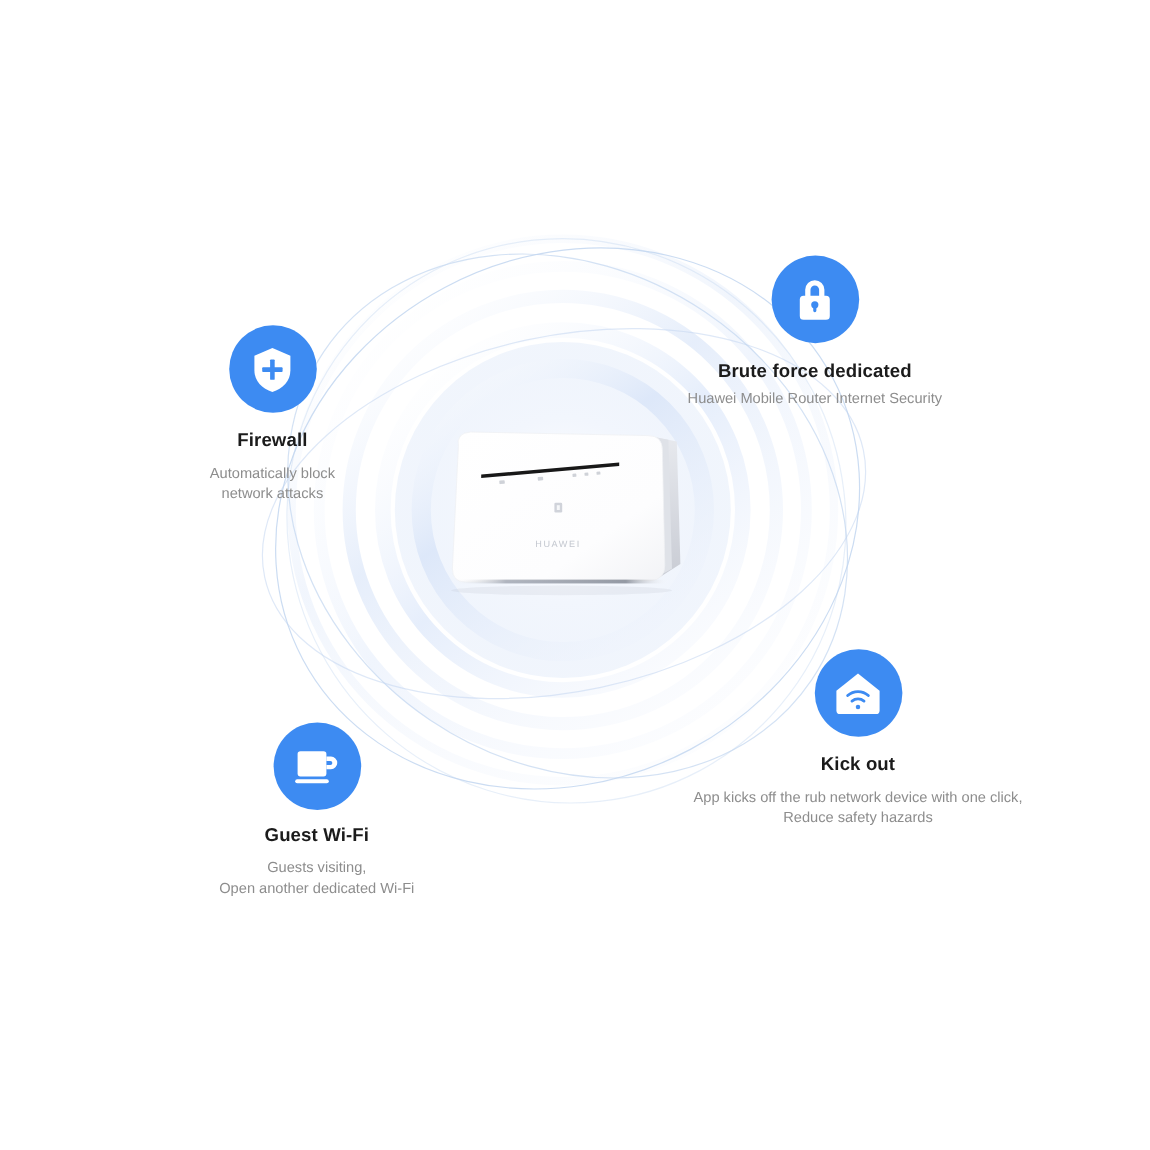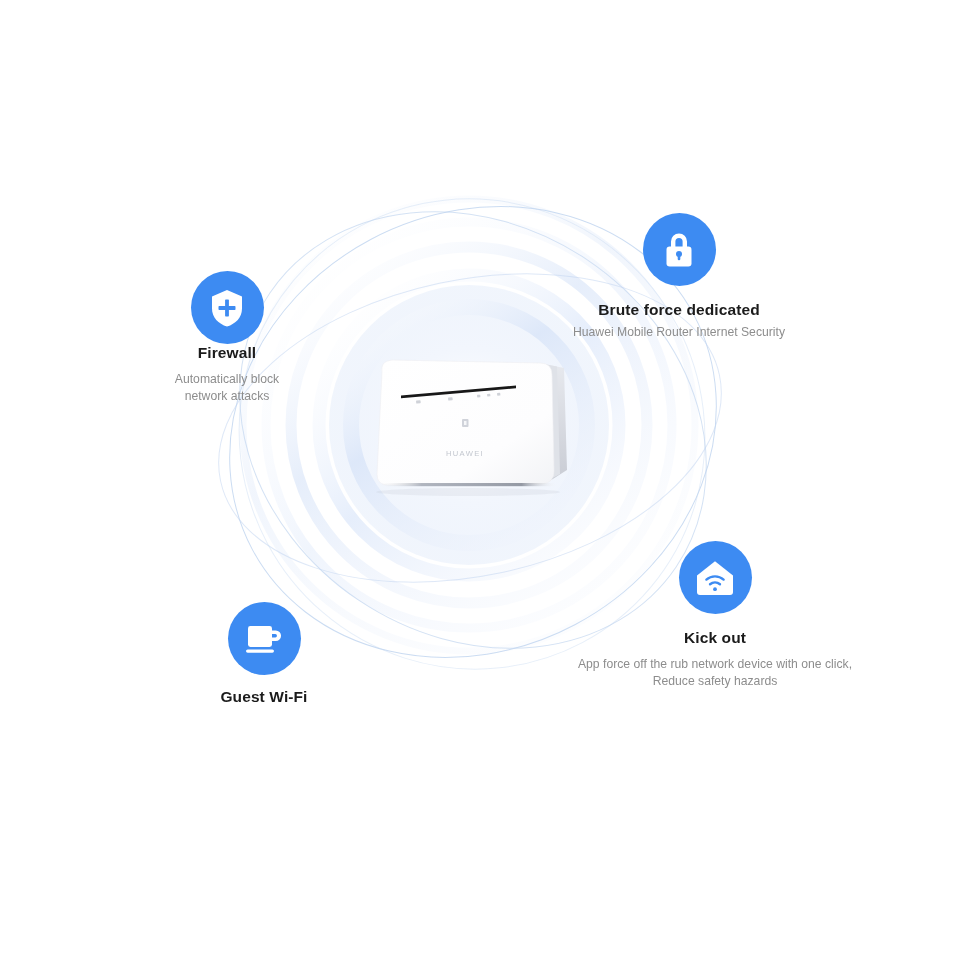--- a/index.html
+++ b/index.html
@@ -68,21 +68,21 @@
     line-height: 1.42;
     white-space: pre-line;
   }
 
   
   #node-brute-force  { left: 479px; top: 213px; width: 400px; }
   #node-brute-force .feature-title { margin-top: 15px; }
   #node-brute-force .feature-desc  { margin-top: 4px; }
 
   #node-firewall     { left: 27px;  top: 271px; width: 400px; }
-  #node-firewall .feature-title { }
+  #node-firewall .feature-title { margin-top: 15px; }
   #node-firewall .feature-desc  { margin-top: 8px; }
 
   #node-kick-out     { left: 515px; top: 541px; width: 400px; }
   #node-kick-out .feature-title { margin-top: 15px; }
   #node-kick-out .feature-desc  { margin-top: 8px; }
 
   #node-guest-wifi   { left: 64px;  top: 602px; width: 400px; }
   #node-guest-wifi .feature-title { margin-top: 13px; }
   #node-guest-wifi .feature-desc  { margin-top: 8px; }
 </style>
@@ -206,28 +206,30 @@
       <svg width="42" height="40" viewBox="0 0 42 40">
         <path d="M21 3.2 L39 17.6 V34 A3 3 0 0 1 36 37 H6 A3 3 0 0 1 3 34 V17.6 Z" fill="#ffffff"></path>
         <g fill="none" stroke="#3d8bf2" stroke-width="2.4" stroke-linecap="round">
           <path d="M12.4 21.6 A13 13 0 0 1 29.6 21.6"></path>
           <path d="M16.0 26.2 A8 8 0 0 1 26.0 26.2"></path>
         </g>
         <circle cx="21" cy="31.2" r="1.9" fill="#3d8bf2"></circle>
       </svg>
     </div>
     <div class="feature-title">Kick out</div>
-    <div class="feature-desc">App force off the rub network device with one click,
+    <div class="feature-desc">App kicks off the rub network device with one click,
 Reduce safety hazards</div>
   </div>
 
   <div class="feature" id="node-guest-wifi">
     <div class="feature-icon">
       <svg width="42" height="38" viewBox="0 0 42 38">
         <rect x="5" y="6" width="24" height="21" rx="2.4" fill="#ffffff"></rect>
         <path d="M29 10.5 H32.8 A5.2 5.2 0 0 1 32.8 21 H29 V17.4 H32.3 A1.6 1.6 0 0 0 32.3 14.1 H29 Z" fill="#ffffff"></path>
         <rect x="3" y="29.4" width="28" height="3.4" rx="1.7" fill="#ffffff"></rect>
       </svg>
     </div>
     <div class="feature-title">Guest Wi-Fi</div>
+    <div class="feature-desc">Guests visiting,
+Open another dedicated Wi-Fi</div>
   </div>
 
 </div>
 
 </body></html>

